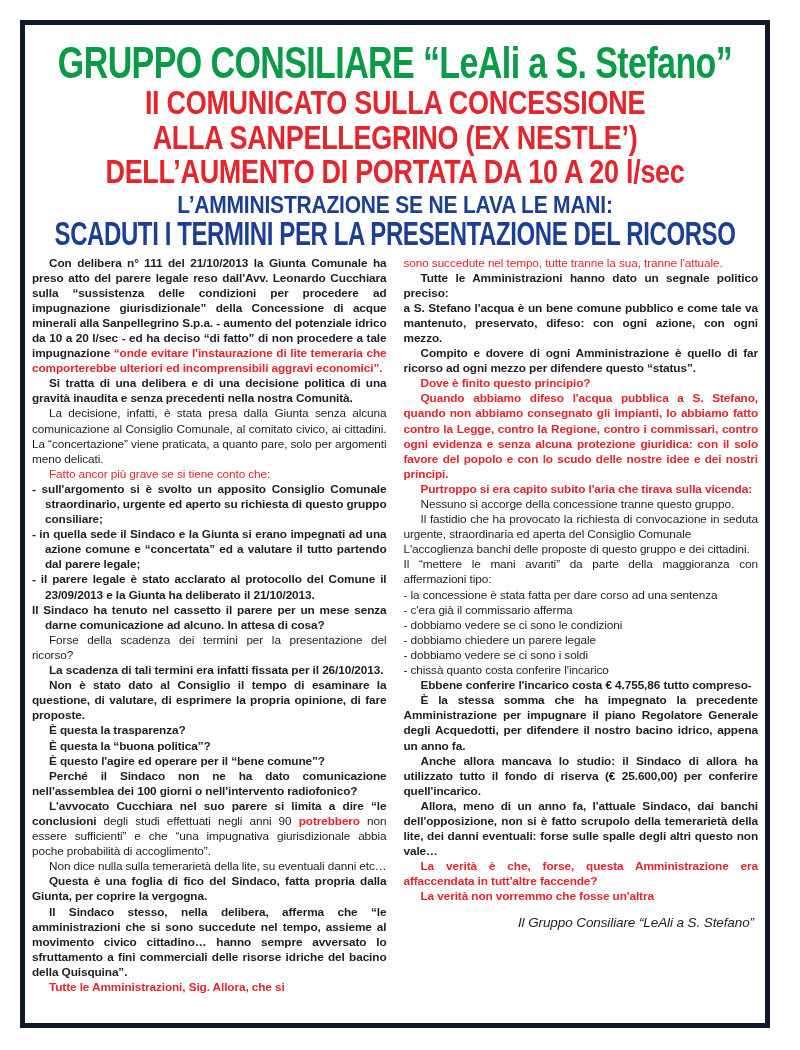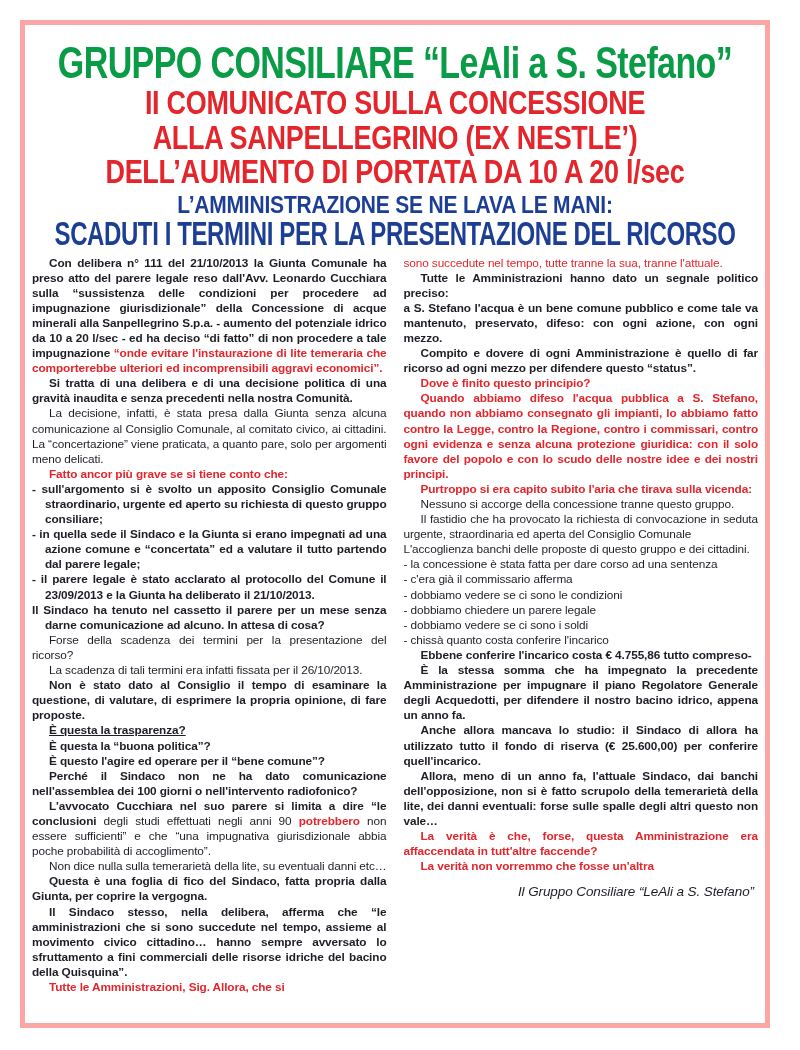--- a/index.html
+++ b/index.html
@@ -2,21 +2,21 @@
 <html><head>
 <meta charset="utf-8">
 <style>
   html,body{margin:0;padding:0;}
   body{
     width:800px;height:1050px;background:#ffffff;overflow:hidden;
     font-family:"Liberation Sans","DejaVu Sans",sans-serif;
     -webkit-font-smoothing:antialiased;
   }
   .sheet{position:absolute;left:20px;top:20px;width:750px;height:1008px;
-    border:5px solid #fca5a5;box-sizing:border-box;background:#ffffff;
+    border:5px solid #0f172a;box-sizing:border-box;background:#ffffff;
     padding:10px 7px 6px 7px;}
   
   .headings{text-align:center;}
   .h-title{
     color:#0a9b47;font-weight:700;font-size:34px;line-height:47px;
     letter-spacing:-0.6px;transform:scaleY(1.32);white-space:nowrap;
     margin-top:4px;
   }
   .h-red{
     color:#e4252b;font-weight:700;font-size:27px;line-height:34.5px;
@@ -53,29 +53,29 @@
     <div class="h-red">DELL’AUMENTO DI PORTATA DA 10 A 20 l/sec</div>
     <div class="h-blue-sm">L’AMMINISTRAZIONE SE NE LAVA LE MANI:</div>
     <div class="h-blue-lg">SCADUTI I TERMINI PER LA PRESENTAZIONE DEL RICORSO</div>
   </div>
 
   <div class="columns">
     <div class="col">
         <p class="para indent"><span style="color: rgb(29, 29, 38); font-weight: 700;">Con delibera n° 111 del 21/10/2013 la Giunta Comunale ha preso atto del parere legale reso dall'Avv. Leonardo Cucchiara sulla “sussistenza delle condizioni per procedere ad impugnazione giurisdizionale” della Concessione di acque minerali alla Sanpellegrino S.p.a. - aumento del potenziale idrico da 10 a 20 l/sec - ed ha deciso “di fatto” di non procedere a tale impugnazione </span><span style="color: rgb(228, 37, 43); font-weight: 700;">“onde evitare l'instaurazione di lite temeraria che comporterebbe ulteriori ed incomprensibili aggravi economici”.</span></p>
         <p class="para indent"><span style="color: rgb(29, 29, 38); font-weight: 700; margin-top: 23px;">Si tratta di una delibera e di una decisione politica di una gravità inaudita e senza precedenti nella nostra Comunità.</span></p>
         <p class="para indent"><span style="color: rgb(29, 29, 38); font-weight: 400;">La decisione, infatti, è stata presa dalla Giunta senza alcuna comunicazione al Consiglio Comunale, al comitato civico, ai cittadini. La “concertazione” viene praticata, a quanto pare, solo per argomenti meno delicati.</span></p>
-        <p class="para indent"><span style="color: rgb(228, 37, 43); font-weight: 700;">Fatto ancor più grave se si tiene conto che:</span></p>
+        <p class="para indent"><span style="color: rgb(228, 37, 43); font-weight: 400;">Fatto ancor più grave se si tiene conto che:</span></p>
         <p class="para hang"><span style="color: rgb(29, 29, 38); font-weight: 700;">- sull'argomento si è svolto un apposito Consiglio Comunale straordinario, urgente ed aperto su richiesta di questo gruppo consiliare;</span></p>
         <p class="para hang"><span style="color: rgb(29, 29, 38); font-weight: 700;">- in quella sede il Sindaco e la Giunta si erano impegnati ad una azione comune e “concertata” ed a valutare il tutto partendo dal parere legale;</span></p>
         <p class="para hang"><span style="color: rgb(29, 29, 38); font-weight: 700;">- il parere legale è stato acclarato al protocollo del Comune il 23/09/2013 e la Giunta ha deliberato il 21/10/2013.</span></p>
         <p class="para hang"><span style="color: rgb(29, 29, 38); font-weight: 700;">Il Sindaco ha tenuto nel cassetto il parere per un mese senza darne comunicazione ad alcuno. In attesa di cosa?</span></p>
         <p class="para indent"><span style="color: rgb(29, 29, 38); font-weight: 400;">Forse della scadenza dei termini per la presentazione del ricorso?</span></p>
-        <p class="para indent"><span style="color: rgb(29, 29, 38); font-weight: 400;">La scadenza di tali termini era infatti fissata per il 26/10/2013.</span></p>
+        <p class="para indent"><span style="color: rgb(29, 29, 38); font-weight: 700;">La scadenza di tali termini era infatti fissata per il 26/10/2013.</span></p>
         <p class="para indent"><span style="color: rgb(29, 29, 38); font-weight: 700;">Non è stato dato al Consiglio il tempo di esaminare la questione, di valutare, di esprimere la propria opinione, di fare proposte.</span></p>
-        <p class="para indent"><span style="color: rgb(29, 29, 38); font-weight: 700; text-decoration: underline;">È questa la trasparenza?</span></p>
+        <p class="para indent"><span style="color: rgb(29, 29, 38); font-weight: 700;">È questa la trasparenza?</span></p>
         <p class="para indent"><span style="color: rgb(29, 29, 38); font-weight: 700;">È questa la “buona politica”?</span></p>
         <p class="para indent"><span style="color: rgb(29, 29, 38); font-weight: 700;">È questo l'agire ed operare per il “bene comune”?</span></p>
         <p class="para indent"><span style="color: rgb(29, 29, 38); font-weight: 700;">Perché il Sindaco non ne ha dato comunicazione nell'assemblea dei 100 giorni o nell'intervento radiofonico?</span></p>
         <p class="para indent"><span style="color: rgb(29, 29, 38); font-weight: 700;">L'avvocato Cucchiara nel suo parere si limita a dire “le conclusioni </span><span style="color: rgb(29, 29, 38); font-weight: 400;">degli studi effettuati negli anni 90 </span><span style="color: rgb(228, 37, 43); font-weight: 700;">potrebbero </span><span style="color: rgb(29, 29, 38); font-weight: 400;">non essere sufficienti” e che “una impugnativa giurisdizionale abbia poche probabilità di accoglimento”.</span></p>
         <p class="para indent"><span style="color: rgb(29, 29, 38); font-weight: 400;">Non dice nulla sulla temerarietà della lite, su eventuali danni etc…</span></p>
         <p class="para indent"><span style="color: rgb(29, 29, 38); font-weight: 700;">Questa è una foglia di fico del Sindaco, fatta propria dalla Giunta, per coprire la vergogna.</span></p>
         <p class="para indent"><span style="color: rgb(29, 29, 38); font-weight: 700;">Il Sindaco stesso, nella delibera, afferma che “le amministrazioni che si sono succedute nel tempo, assieme al movimento civico cittadino… hanno sempre avversato lo sfruttamento a fini commerciali delle risorse idriche del bacino della Quisquina”.</span></p>
         <p class="para indent"><span style="color: rgb(228, 37, 43); font-weight: 700;">Tutte le Amministrazioni, Sig. Allora, che si</span></p>
       </div>
     <div class="col-divider"></div>
@@ -84,20 +84,21 @@
     <p class="para flush"><span style="color: rgb(228, 37, 43); font-weight: 400;">sono succedute nel tempo, tutte tranne la sua, tranne l'attuale.</span></p>
         <p class="para indent"><span style="color: rgb(29, 29, 38); font-weight: 700;">Tutte le Amministrazioni hanno dato un segnale politico preciso:</span></p>
         <p class="para flush"><span style="color: rgb(29, 29, 38); font-weight: 700;">a S. Stefano l'acqua è un bene comune pubblico e come tale va mantenuto, preservato, difeso: con ogni azione, con ogni mezzo.</span></p>
         <p class="para indent"><span style="color: rgb(29, 29, 38); font-weight: 700;">Compito e dovere di ogni Amministrazione è quello di far ricorso ad ogni mezzo per difendere questo “status”.</span></p>
         <p class="para indent"><span style="color: rgb(228, 37, 43); font-weight: 700;">Dove è finito questo principio?</span></p>
         <p class="para indent"><span style="color: rgb(228, 37, 43); font-weight: 700;">Quando abbiamo difeso l'acqua pubblica a S. Stefano, quando non abbiamo consegnato gli impianti, lo abbiamo fatto contro la Legge, contro la Regione, contro i commissari, contro ogni evidenza e senza alcuna protezione giuridica: con il solo favore del popolo e con lo scudo delle nostre idee e dei nostri principi.</span></p>
         <p class="para indent"><span style="color: rgb(228, 37, 43); font-weight: 700;">Purtroppo si era capito subito l'aria che tirava sulla vicenda:</span></p>
         <p class="para indent"><span style="color: rgb(29, 29, 38); font-weight: 400;">Nessuno si accorge della concessione tranne questo gruppo.</span></p>
         <p class="para indent"><span style="color: rgb(29, 29, 38); font-weight: 400;">Il fastidio che ha provocato la richiesta di convocazione in seduta urgente, straordinaria ed aperta del Consiglio Comunale</span></p>
         <p class="para flush"><span style="color: rgb(29, 29, 38); font-weight: 400;">L'accoglienza banchi delle proposte di questo gruppo e dei cittadini.</span></p>
+        <p class="para flush"><span style="color: rgb(29, 29, 38); font-weight: 400;">Il “mettere le mani avanti” da parte della maggioranza con affermazioni tipo:</span></p>
         <p class="para hang"><span style="color: rgb(29, 29, 38); font-weight: 400;">- la concessione è stata fatta per dare corso ad una sentenza</span></p>
         <p class="para hang"><span style="color: rgb(29, 29, 38); font-weight: 400;">- c'era già il commissario afferma</span></p>
         <p class="para hang"><span style="color: rgb(29, 29, 38); font-weight: 400;">- dobbiamo vedere se ci sono le condizioni</span></p>
         <p class="para hang"><span style="color: rgb(29, 29, 38); font-weight: 400;">- dobbiamo chiedere un parere legale</span></p>
         <p class="para hang"><span style="color: rgb(29, 29, 38); font-weight: 400;">- dobbiamo vedere se ci sono i soldi</span></p>
         <p class="para hang"><span style="color: rgb(29, 29, 38); font-weight: 400;">- chissà quanto costa conferire l'incarico</span></p>
         <p class="para indent"><span style="color: rgb(29, 29, 38); font-weight: 700;">Ebbene conferire l'incarico costa € 4.755,86 tutto compreso-</span></p>
         <p class="para indent"><span style="color: rgb(29, 29, 38); font-weight: 700;">È la stessa somma che ha impegnato la precedente Amministrazione per impugnare il piano Regolatore Generale degli Acquedotti, per difendere il nostro bacino idrico, appena un anno fa.</span></p>
         <p class="para indent"><span style="color: rgb(29, 29, 38); font-weight: 700;">Anche allora mancava lo studio: il Sindaco di allora ha utilizzato tutto il fondo di riserva (€ 25.600,00) per conferire quell'incarico.</span></p>
         <p class="para indent"><span style="color: rgb(29, 29, 38); font-weight: 700;">Allora, meno di un anno fa, l'attuale Sindaco, dai banchi dell'opposizione, non si è fatto scrupolo della temerarietà della lite, dei danni eventuali: forse sulle spalle degli altri questo non vale…</span></p>

